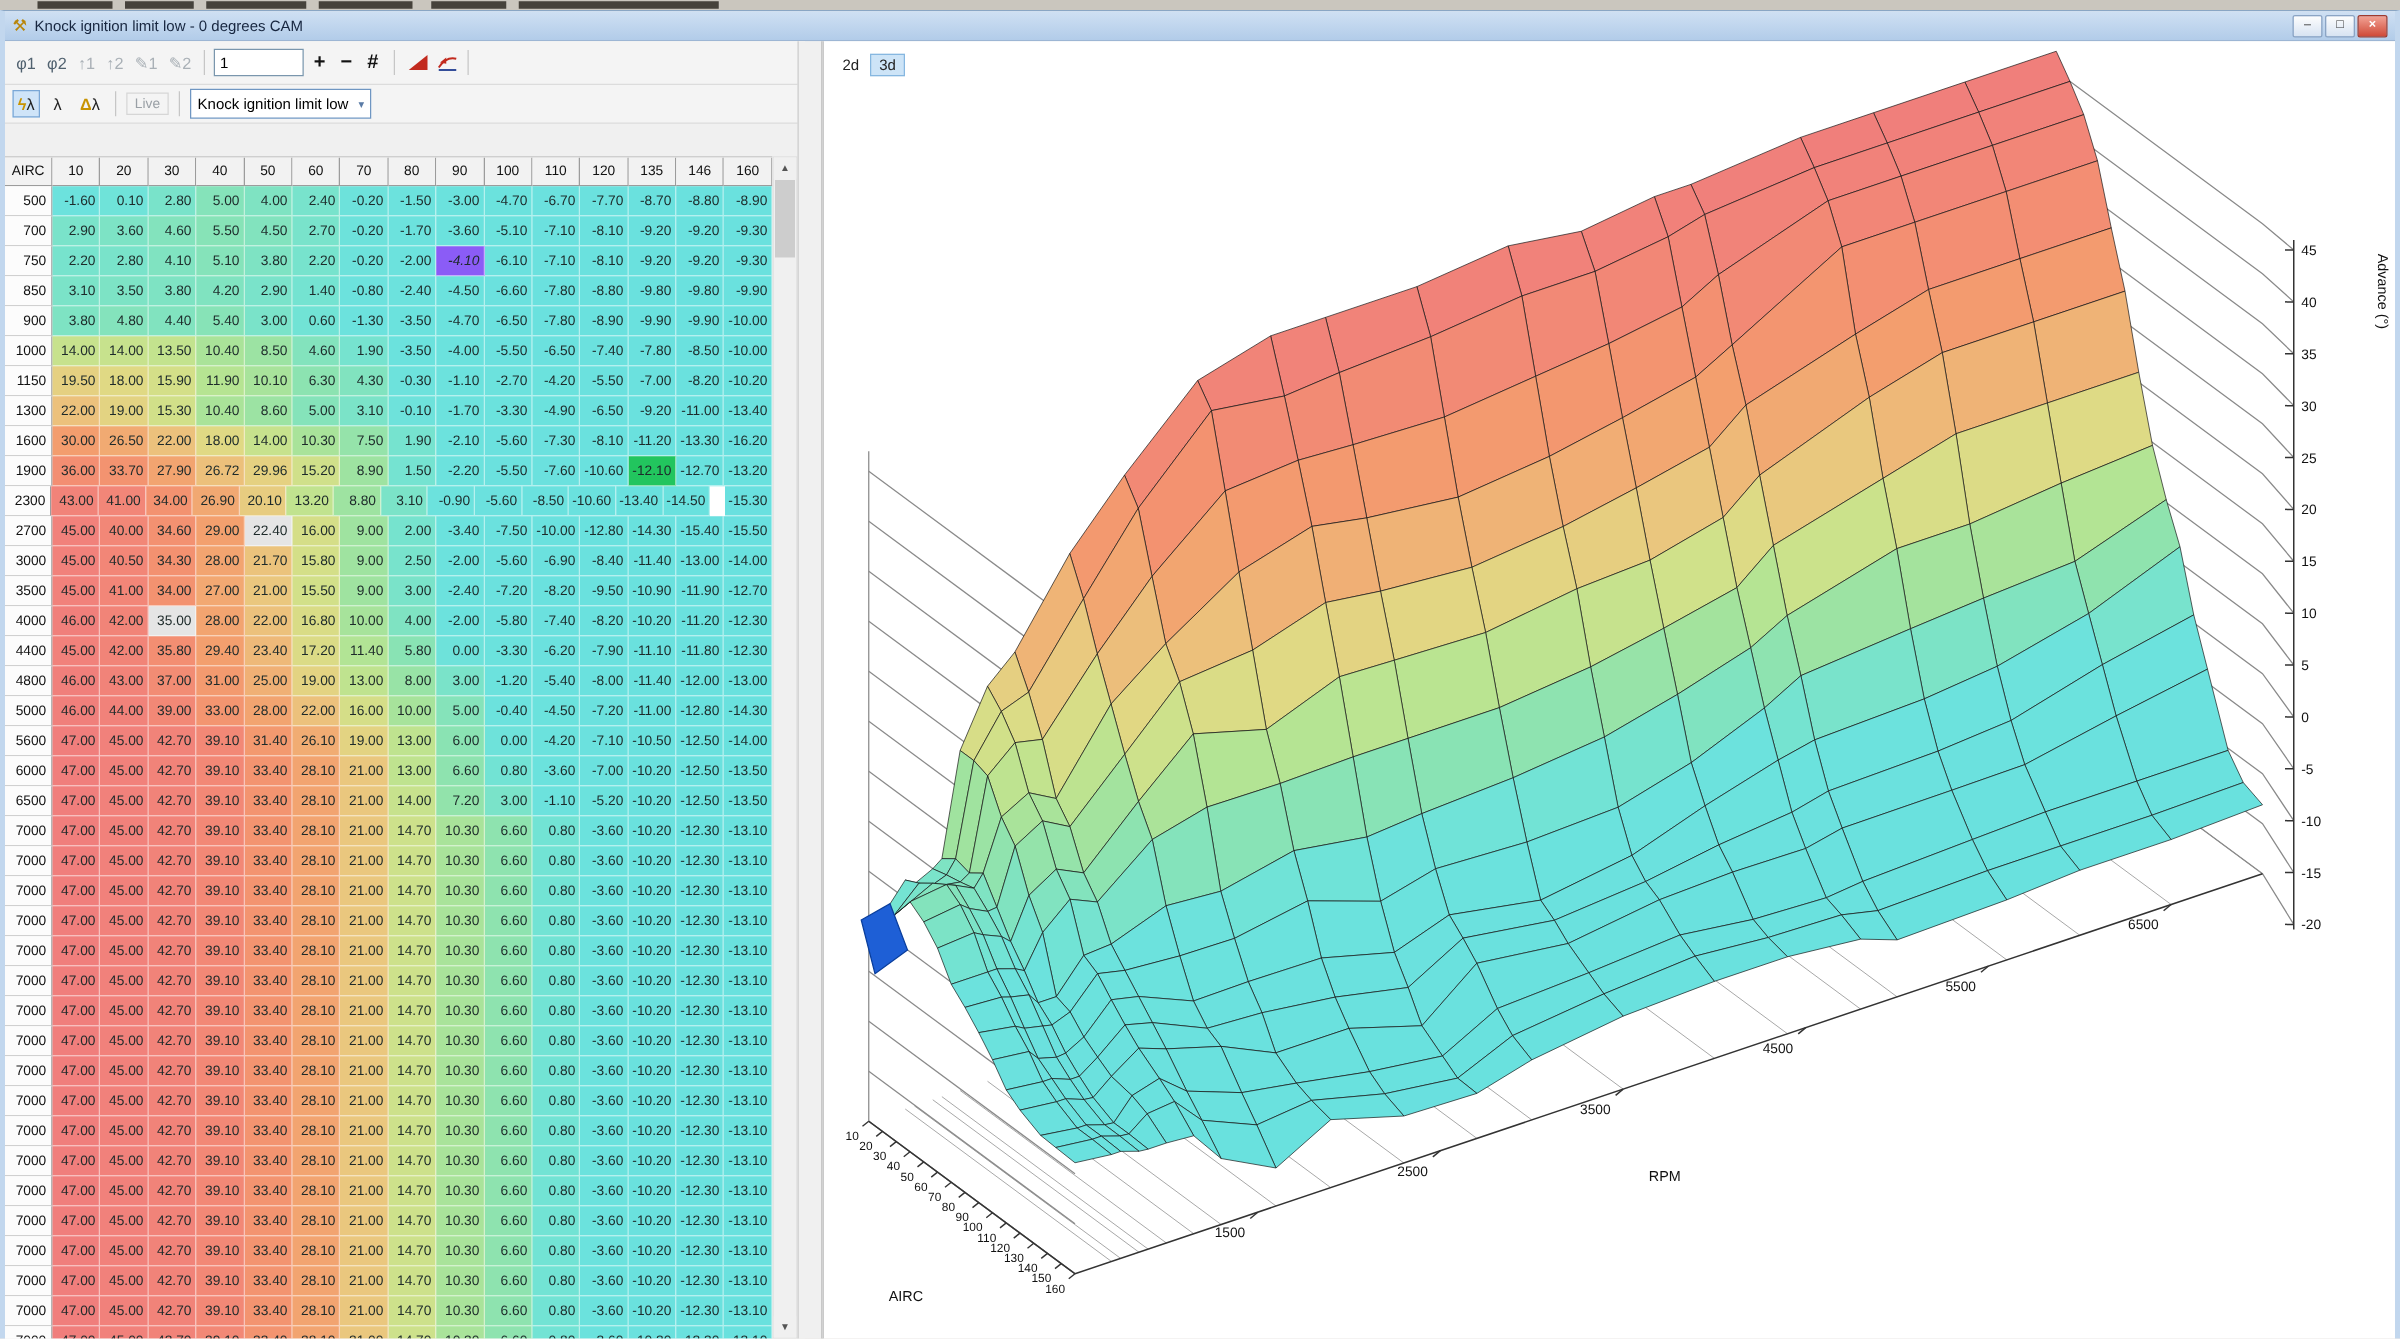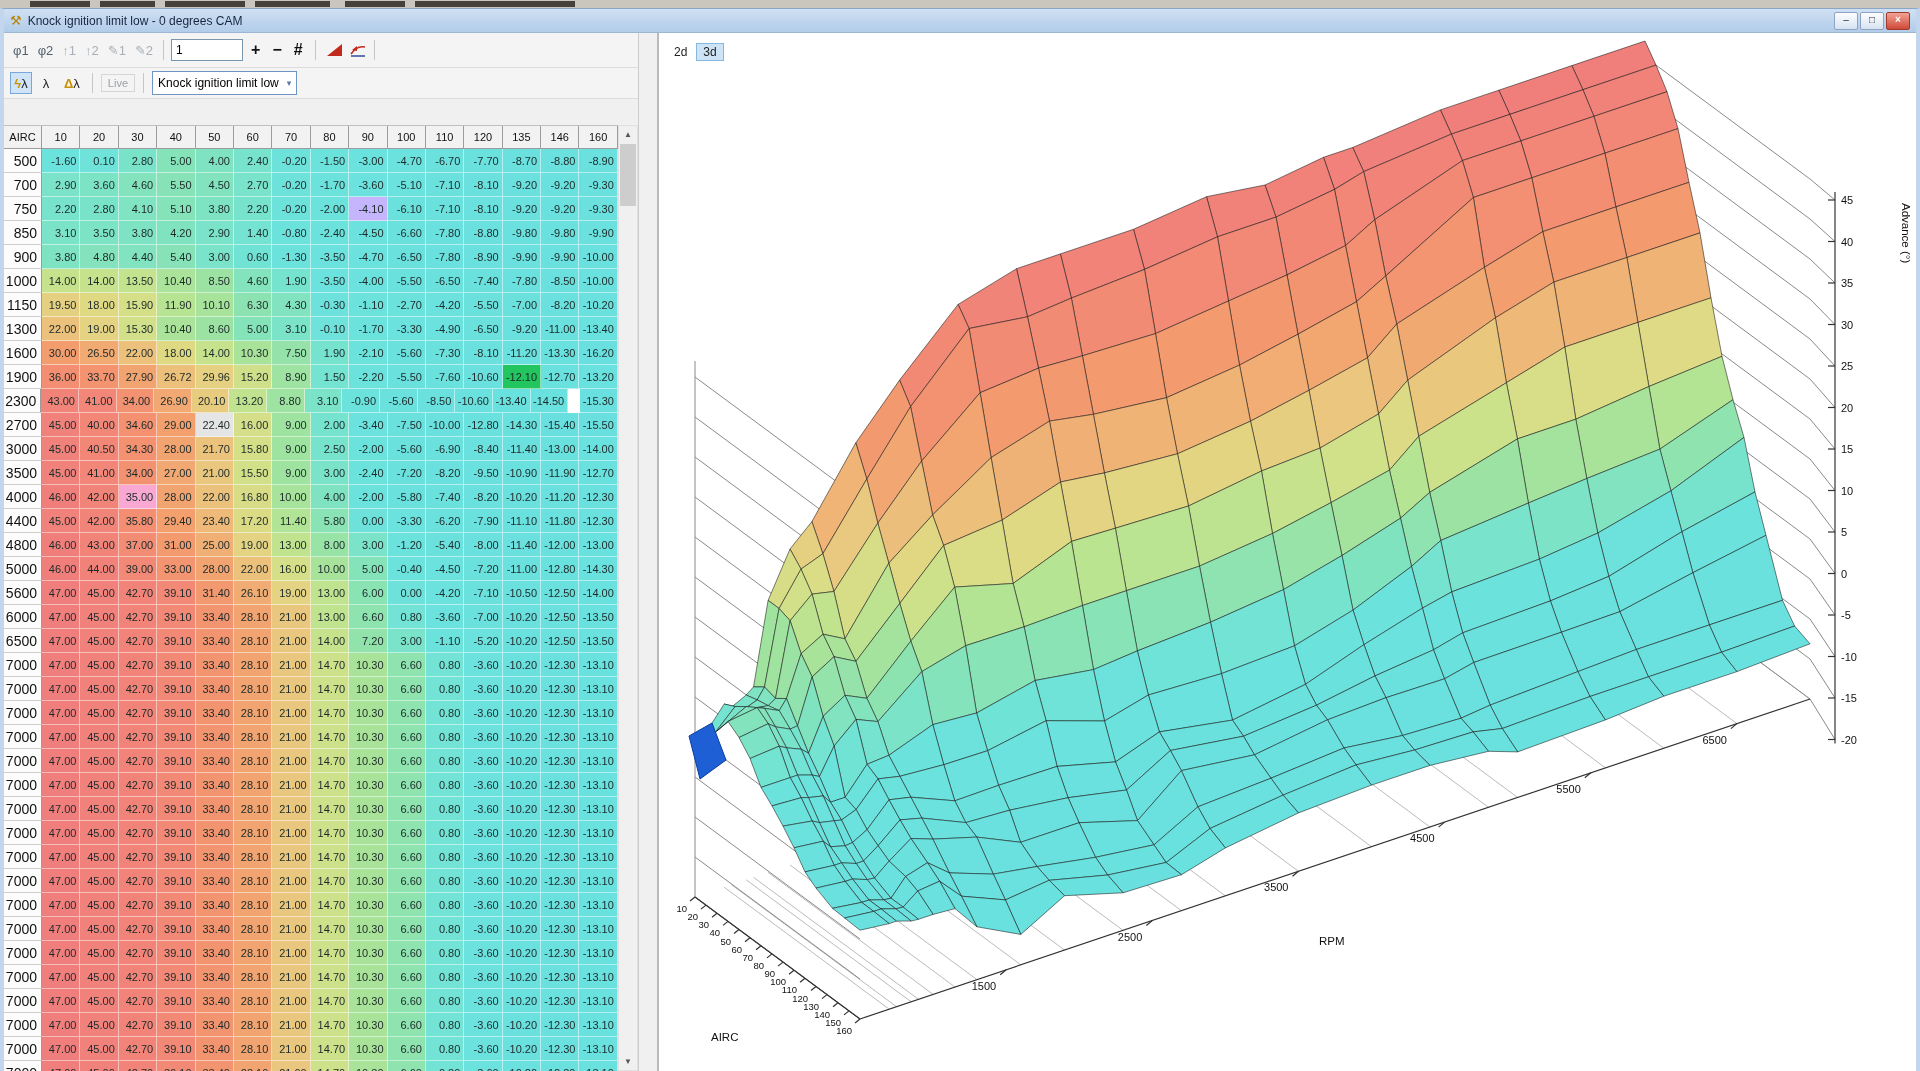--- a/index.html
+++ b/index.html
@@ -38,21 +38,21 @@
   
   #tabs{height:28px;display:flex;gap:3px;padding:4px 0 0 6px;box-sizing:border-box;background:#f0f0f0;}
   .tab{height:21px;padding:0 9px;display:flex;align-items:center;font-size:12px;background:#e3e3e3;border:1px solid #9e9e9e;color:#111;}
   .tab.sel{background:#d6ebfb;border-color:#5e9bd0;}
   
   #grid{position:absolute;top:92px;left:0;width:614px;bottom:0;overflow:hidden;background:#fff;border-top:1px solid #c0c0c0;}
   .grow{display:flex;height:24px;}
   .grow.hrow{height:23px;}
   .hcell{background:#f2f2f2;border-right:1px solid #9c9c9c;border-bottom:1px solid #9c9c9c;font-size:11px;color:#111;
          display:flex;align-items:center;justify-content:center;box-sizing:border-box;}
-  .rlabel{width:38px;background:#fcfcfc;border-right:1px solid #9c9c9c;border-bottom:1px solid #d0d0d0;font-size:14px;color:#111;
+  .rlabel{width:38px;background:#fcfcfc;border-right:1px solid #9c9c9c;border-bottom:1px solid #d0d0d0;font-size:11px;color:#111;
           display:flex;align-items:center;justify-content:flex-end;padding-right:4px;box-sizing:border-box;}
   .cell{width:38.4px;height:24px;font-size:11px;color:#1d2a2a;display:flex;align-items:center;justify-content:flex-end;
         padding-right:3px;border-right:1px solid rgba(255,255,255,0.5);border-bottom:1px solid rgba(255,255,255,0.5);box-sizing:border-box;}
   .hcell.c0{width:38px;}
   .hcell.cn{width:38.4px;}
   
   #sbar{position:absolute;top:92px;left:614px;width:20px;bottom:0;background:#f0f0f0;border:1px solid #e0e0e0;box-sizing:border-box;}
   .sbtn{position:absolute;left:0;right:0;height:17px;display:flex;align-items:center;justify-content:center;font-size:8px;color:#555;background:#f0f0f0;}
   .sbtn.up{top:0;} .sbtn.down{bottom:0;}
   #sthumb{position:absolute;top:18px;left:1px;right:1px;height:62px;background:#cdcdcd;}
@@ -208,21 +208,21 @@
           <div class="grow">
             <div class="rlabel">750</div>
             <div class="cell" style="background: rgb(119, 227, 205);">2.20</div>
             <div class="cell" style="background: rgb(121, 227, 202);">2.80</div>
             <div class="cell" style="background: rgb(128, 227, 193);">4.10</div>
             <div class="cell" style="background: rgb(133, 227, 186);">5.10</div>
             <div class="cell" style="background: rgb(126, 227, 195);">3.80</div>
             <div class="cell" style="background: rgb(119, 227, 205);">2.20</div>
             <div class="cell" style="background: rgb(109, 226, 219);">-0.20</div>
             <div class="cell" style="background: rgb(108, 226, 221);">-2.00</div>
-            <div class="cell" style="background: #c4b5fd;">-4.10</div>
+            <div class="cell" style="background: #8b5cf6; font-style: italic;">-4.10</div>
             <div class="cell" style="background: rgb(107, 225, 222);">-6.10</div>
             <div class="cell" style="background: rgb(107, 225, 222);">-7.10</div>
             <div class="cell" style="background: rgb(106, 225, 222);">-8.10</div>
             <div class="cell" style="background: rgb(106, 225, 222);">-9.20</div>
             <div class="cell" style="background: rgb(106, 225, 222);">-9.20</div>
             <div class="cell" style="background: rgb(106, 225, 222);">-9.30</div>
           </div>
           <div class="grow">
             <div class="rlabel">850</div>
             <div class="cell" style="background: rgb(123, 227, 200);">3.10</div>
@@ -418,21 +418,21 @@
             <div class="cell" style="background: rgb(106, 225, 222);">-8.20</div>
             <div class="cell" style="background: rgb(106, 225, 222);">-9.50</div>
             <div class="cell" style="background: rgb(106, 225, 222);">-10.90</div>
             <div class="cell" style="background: rgb(106, 225, 222);">-11.90</div>
             <div class="cell" style="background: rgb(105, 225, 222);">-12.70</div>
           </div>
           <div class="grow">
             <div class="rlabel">4000</div>
             <div class="cell" style="background: rgb(240, 127, 123);">46.00</div>
             <div class="cell" style="background: rgb(241, 132, 120);">42.00</div>
-            <div class="cell" style="background: #f9a8d4;">35.00</div>
+            <div class="cell" style="background: #e5e5e5;">35.00</div>
             <div class="cell" style="background: rgb(242, 164, 112);">28.00</div>
             <div class="cell" style="background: rgb(236, 193, 124);">22.00</div>
             <div class="cell" style="background: rgb(217, 220, 134);">16.80</div>
             <div class="cell" style="background: rgb(167, 227, 155);">10.00</div>
             <div class="cell" style="background: rgb(127, 227, 194);">4.00</div>
             <div class="cell" style="background: rgb(108, 226, 221);">-2.00</div>
             <div class="cell" style="background: rgb(107, 225, 222);">-5.80</div>
             <div class="cell" style="background: rgb(107, 225, 222);">-7.40</div>
             <div class="cell" style="background: rgb(106, 225, 222);">-8.20</div>
             <div class="cell" style="background: rgb(106, 225, 222);">-10.20</div>

